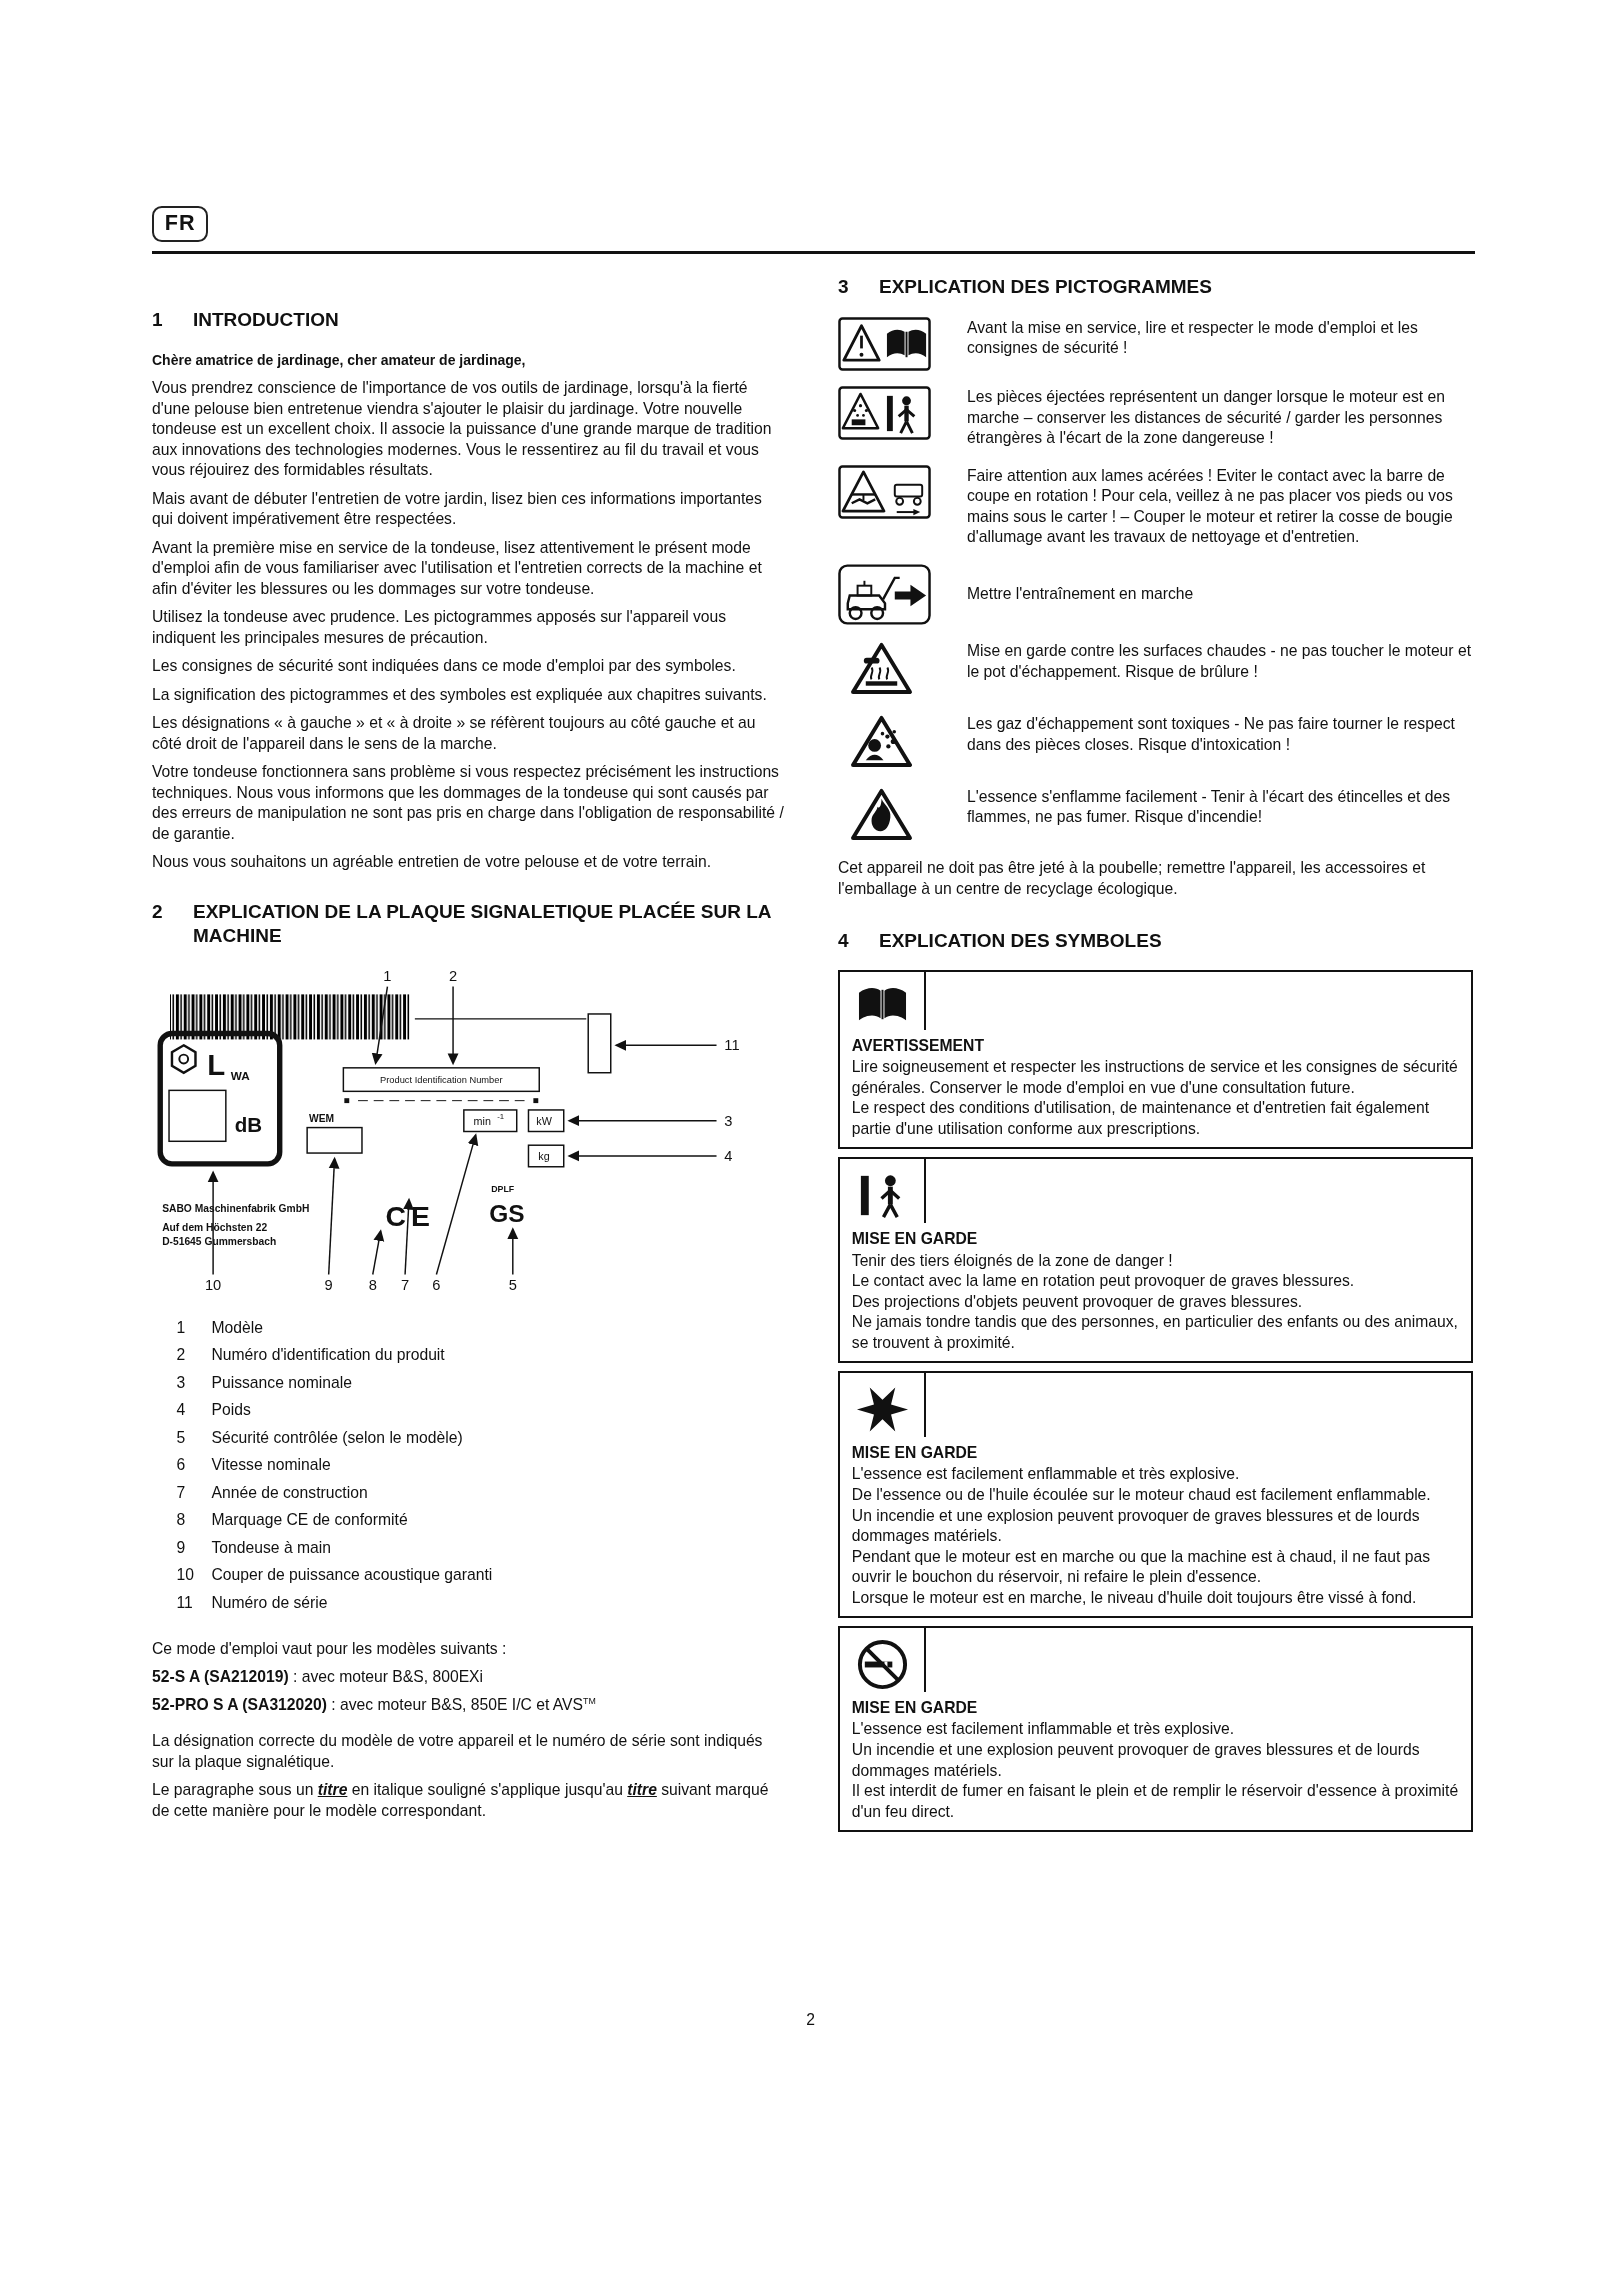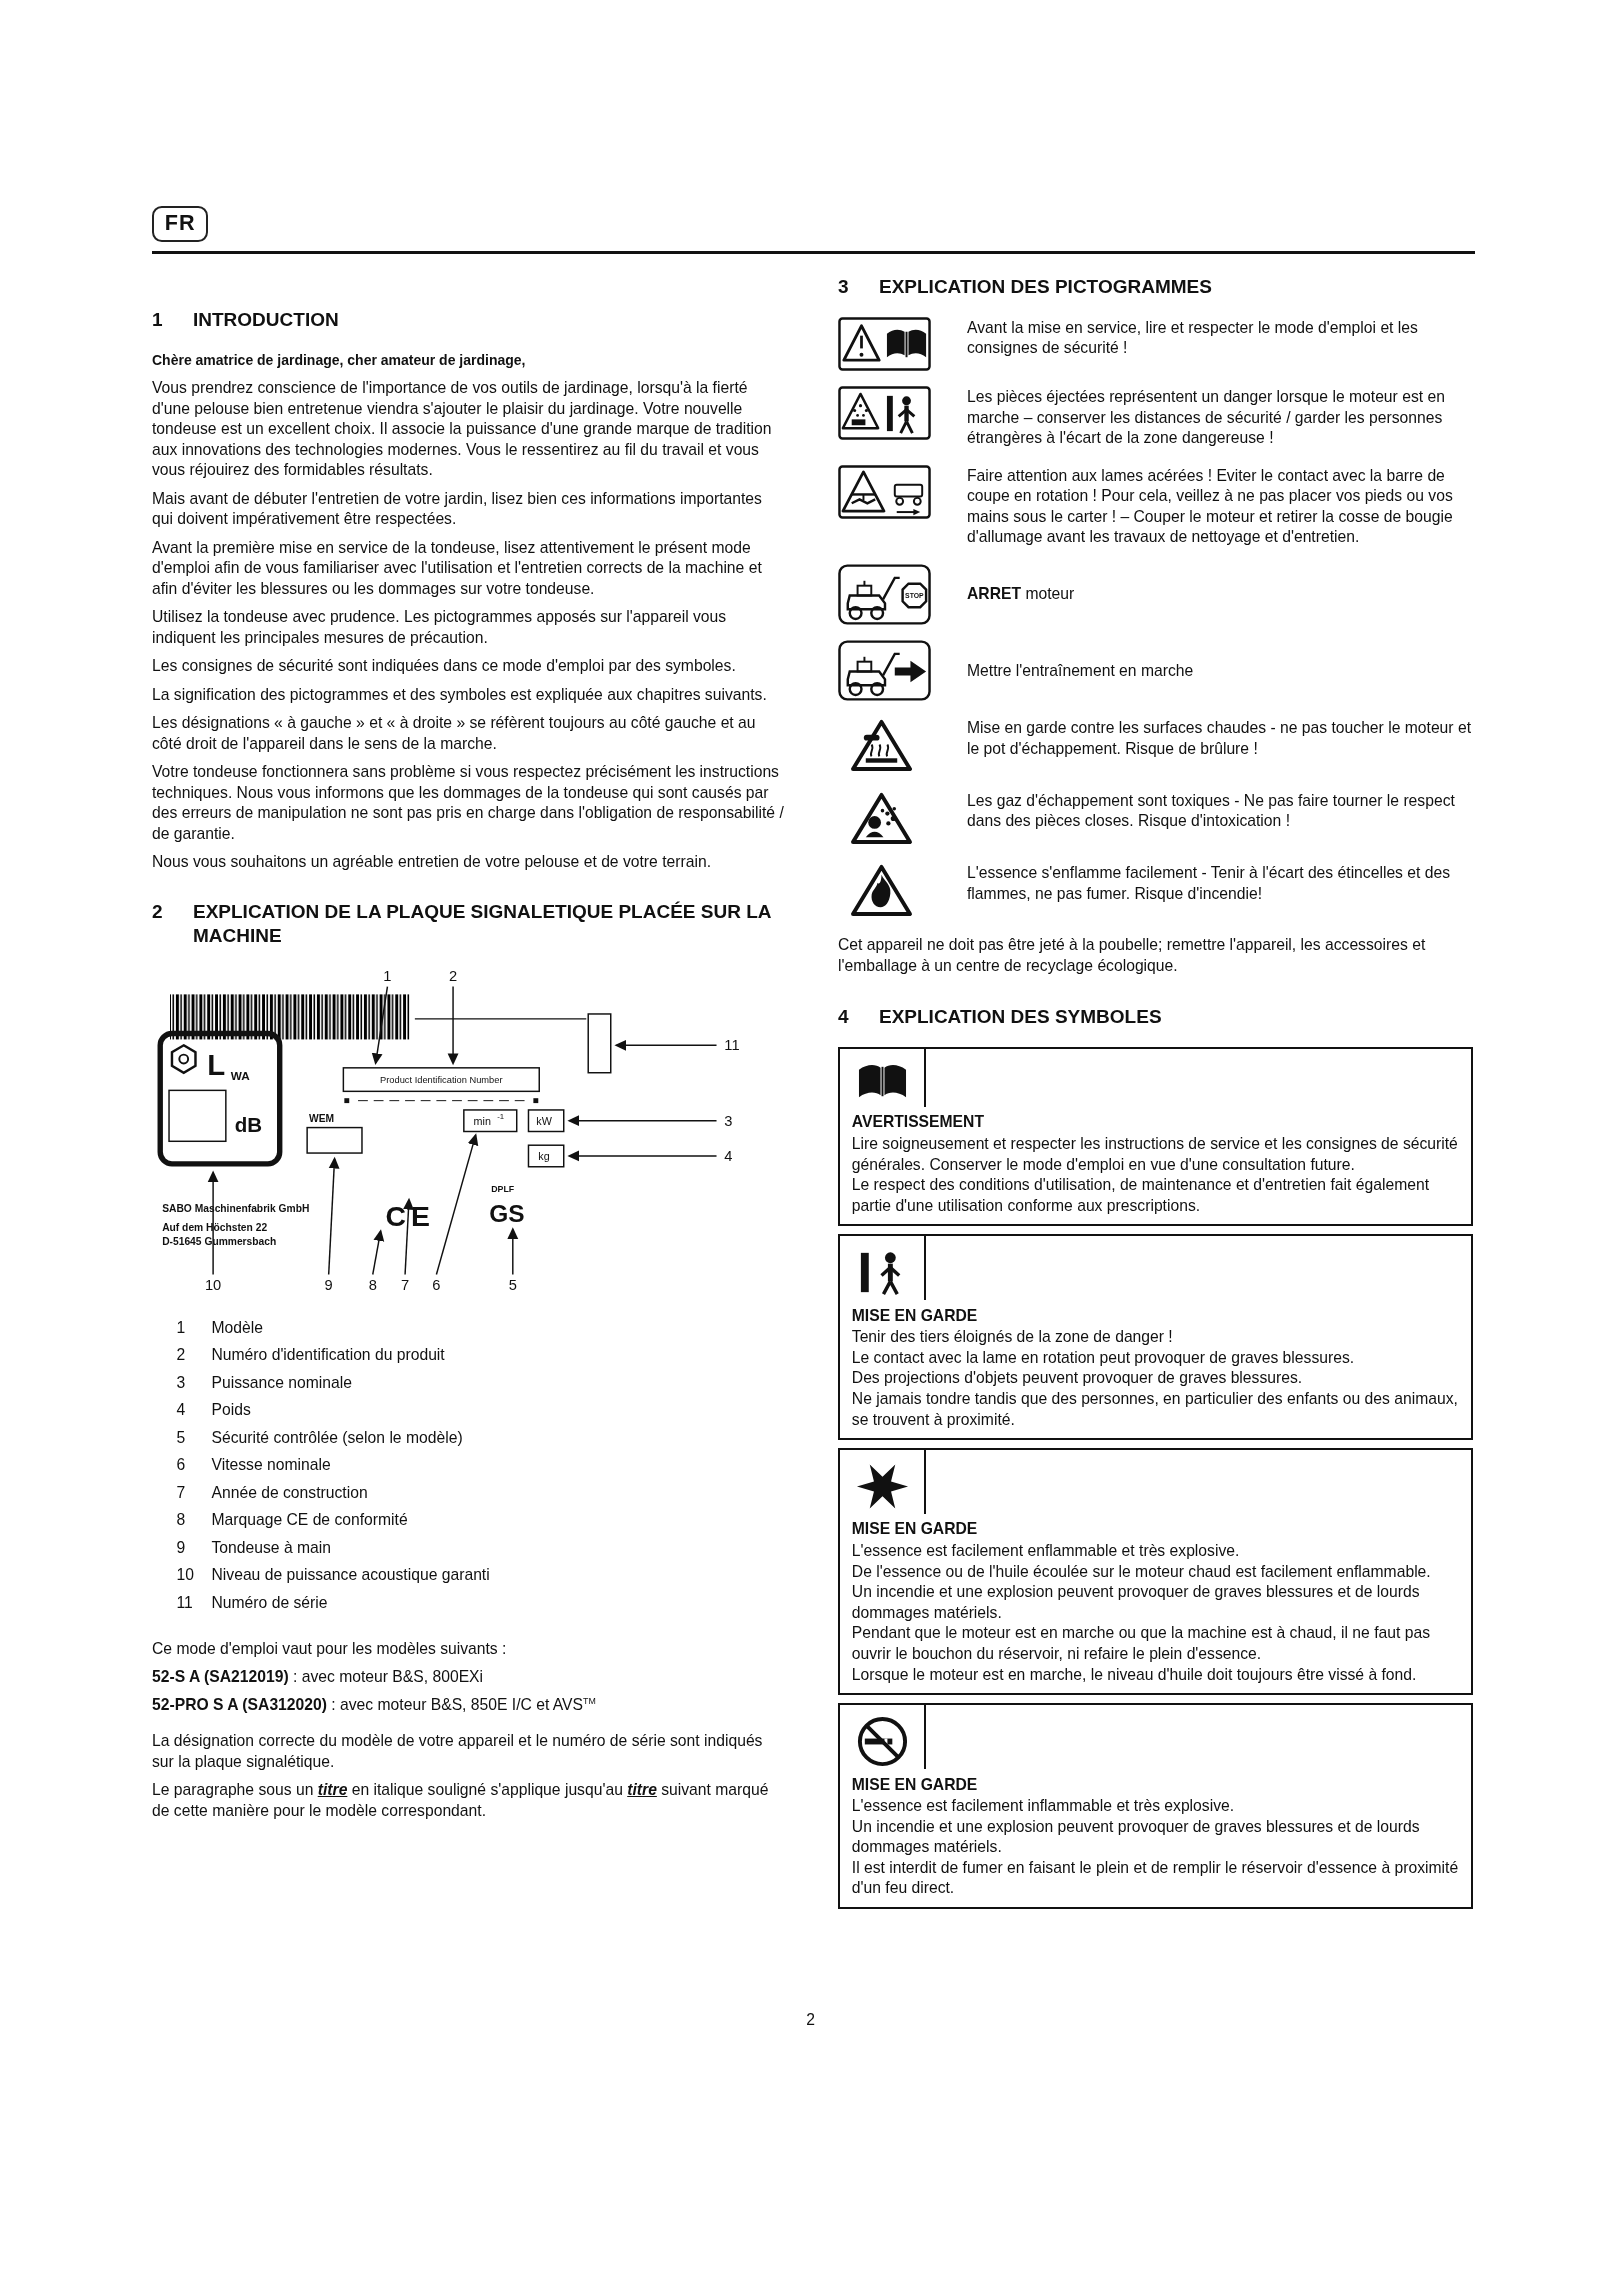--- a/index.html
+++ b/index.html
@@ -218,21 +218,21 @@
             <div class="legend-item">
             <span class="legend-num">8</span>
             <span class="legend-label">Marquage CE de conformité</span>
           </div>
             <div class="legend-item">
             <span class="legend-num">9</span>
             <span class="legend-label">Tondeuse à main</span>
           </div>
             <div class="legend-item">
             <span class="legend-num">10</span>
-            <span class="legend-label">Niveau de puissance acoustique garanti</span>
+            <span class="legend-label">Couper de puissance acoustique garanti</span>
           </div>
             <div class="legend-item">
             <span class="legend-num">11</span>
             <span class="legend-label">Numéro de série</span>
           </div>
           </div>
 
         <p class="body-text models-intro">Ce mode d'emploi vaut pour les modèles suivants :</p>
 
         <p class="model-line">
@@ -301,36 +301,20 @@
               <rect x="58" y="20" width="28" height="12" rx="2" fill="none" stroke="#111" stroke-width="2"></rect>
               <circle cx="63" cy="37" r="3.5" fill="none" stroke="#111" stroke-width="2"></circle>
               <circle cx="81" cy="37" r="3.5" fill="none" stroke="#111" stroke-width="2"></circle>
               <path d="M60 48 H78" stroke="#111" stroke-width="2"></path>
               <path d="M84 48 l-7 -3.2 v6.4 Z" fill="#111"></path>
             </svg>
           </div>
           <div class="picto-text">Faire attention aux lames acérées ! Eviter le contact avec la barre de coupe en rotation ! Pour cela, veillez à ne pas placer vos pieds ou vos mains sous le carter ! – Couper le moteur et retirer la cosse de bougie d'allumage avant les travaux de nettoyage et d'entretien.</div>
         </div>
 
-        <div class="picto-row vcenter">
-          <div class="picto-icon">
-            <svg viewBox="0 0 95 62" width="93" height="61">
-              <rect x="1.5" y="1.5" width="92" height="59" rx="8" fill="#fff" stroke="#111" stroke-width="2.5"></rect>
-              <path d="M46 36 L58 14 L63 14" fill="none" stroke="#111" stroke-width="2.5"></path>
-              <rect x="20" y="22" width="14" height="10" fill="none" stroke="#111" stroke-width="2"></rect>
-              <line x1="27" y1="22" x2="27" y2="17" stroke="#111" stroke-width="2"></line>
-              <path d="M10 40 L12 32 L42 32 L48 40 L48 46 L10 46 Z" fill="none" stroke="#111" stroke-width="2.5"></path>
-              <circle cx="18" cy="50" r="6" fill="none" stroke="#111" stroke-width="2.5"></circle>
-              <circle cx="40" cy="50" r="6" fill="none" stroke="#111" stroke-width="2.5"></circle>
-              <polygon points="72,20 84,20 90,26 90,38 84,44 72,44 66,38 66,26" fill="#fff" stroke="#111" stroke-width="2.5"></polygon>
-              <text x="78" y="34.5" text-anchor="middle" font-size="7" font-weight="bold" fill="#111">STOP</text>
-            </svg>
-          </div>
-          <div class="picto-text"><b>ARRET</b><span> moteur</span></div>
-        </div>
 
         <div class="picto-row vcenter">
           <div class="picto-icon">
             <svg viewBox="0 0 95 62" width="93" height="61">
               <rect x="1.5" y="1.5" width="92" height="59" rx="8" fill="#fff" stroke="#111" stroke-width="2.5"></rect>
               <path d="M46 36 L58 14 L63 14" fill="none" stroke="#111" stroke-width="2.5"></path>
               <rect x="20" y="22" width="14" height="10" fill="none" stroke="#111" stroke-width="2"></rect>
               <line x1="27" y1="22" x2="27" y2="17" stroke="#111" stroke-width="2"></line>
               <path d="M10 40 L12 32 L42 32 L48 40 L48 46 L10 46 Z" fill="none" stroke="#111" stroke-width="2.5"></path>
               <circle cx="18" cy="50" r="6" fill="none" stroke="#111" stroke-width="2.5"></circle>

